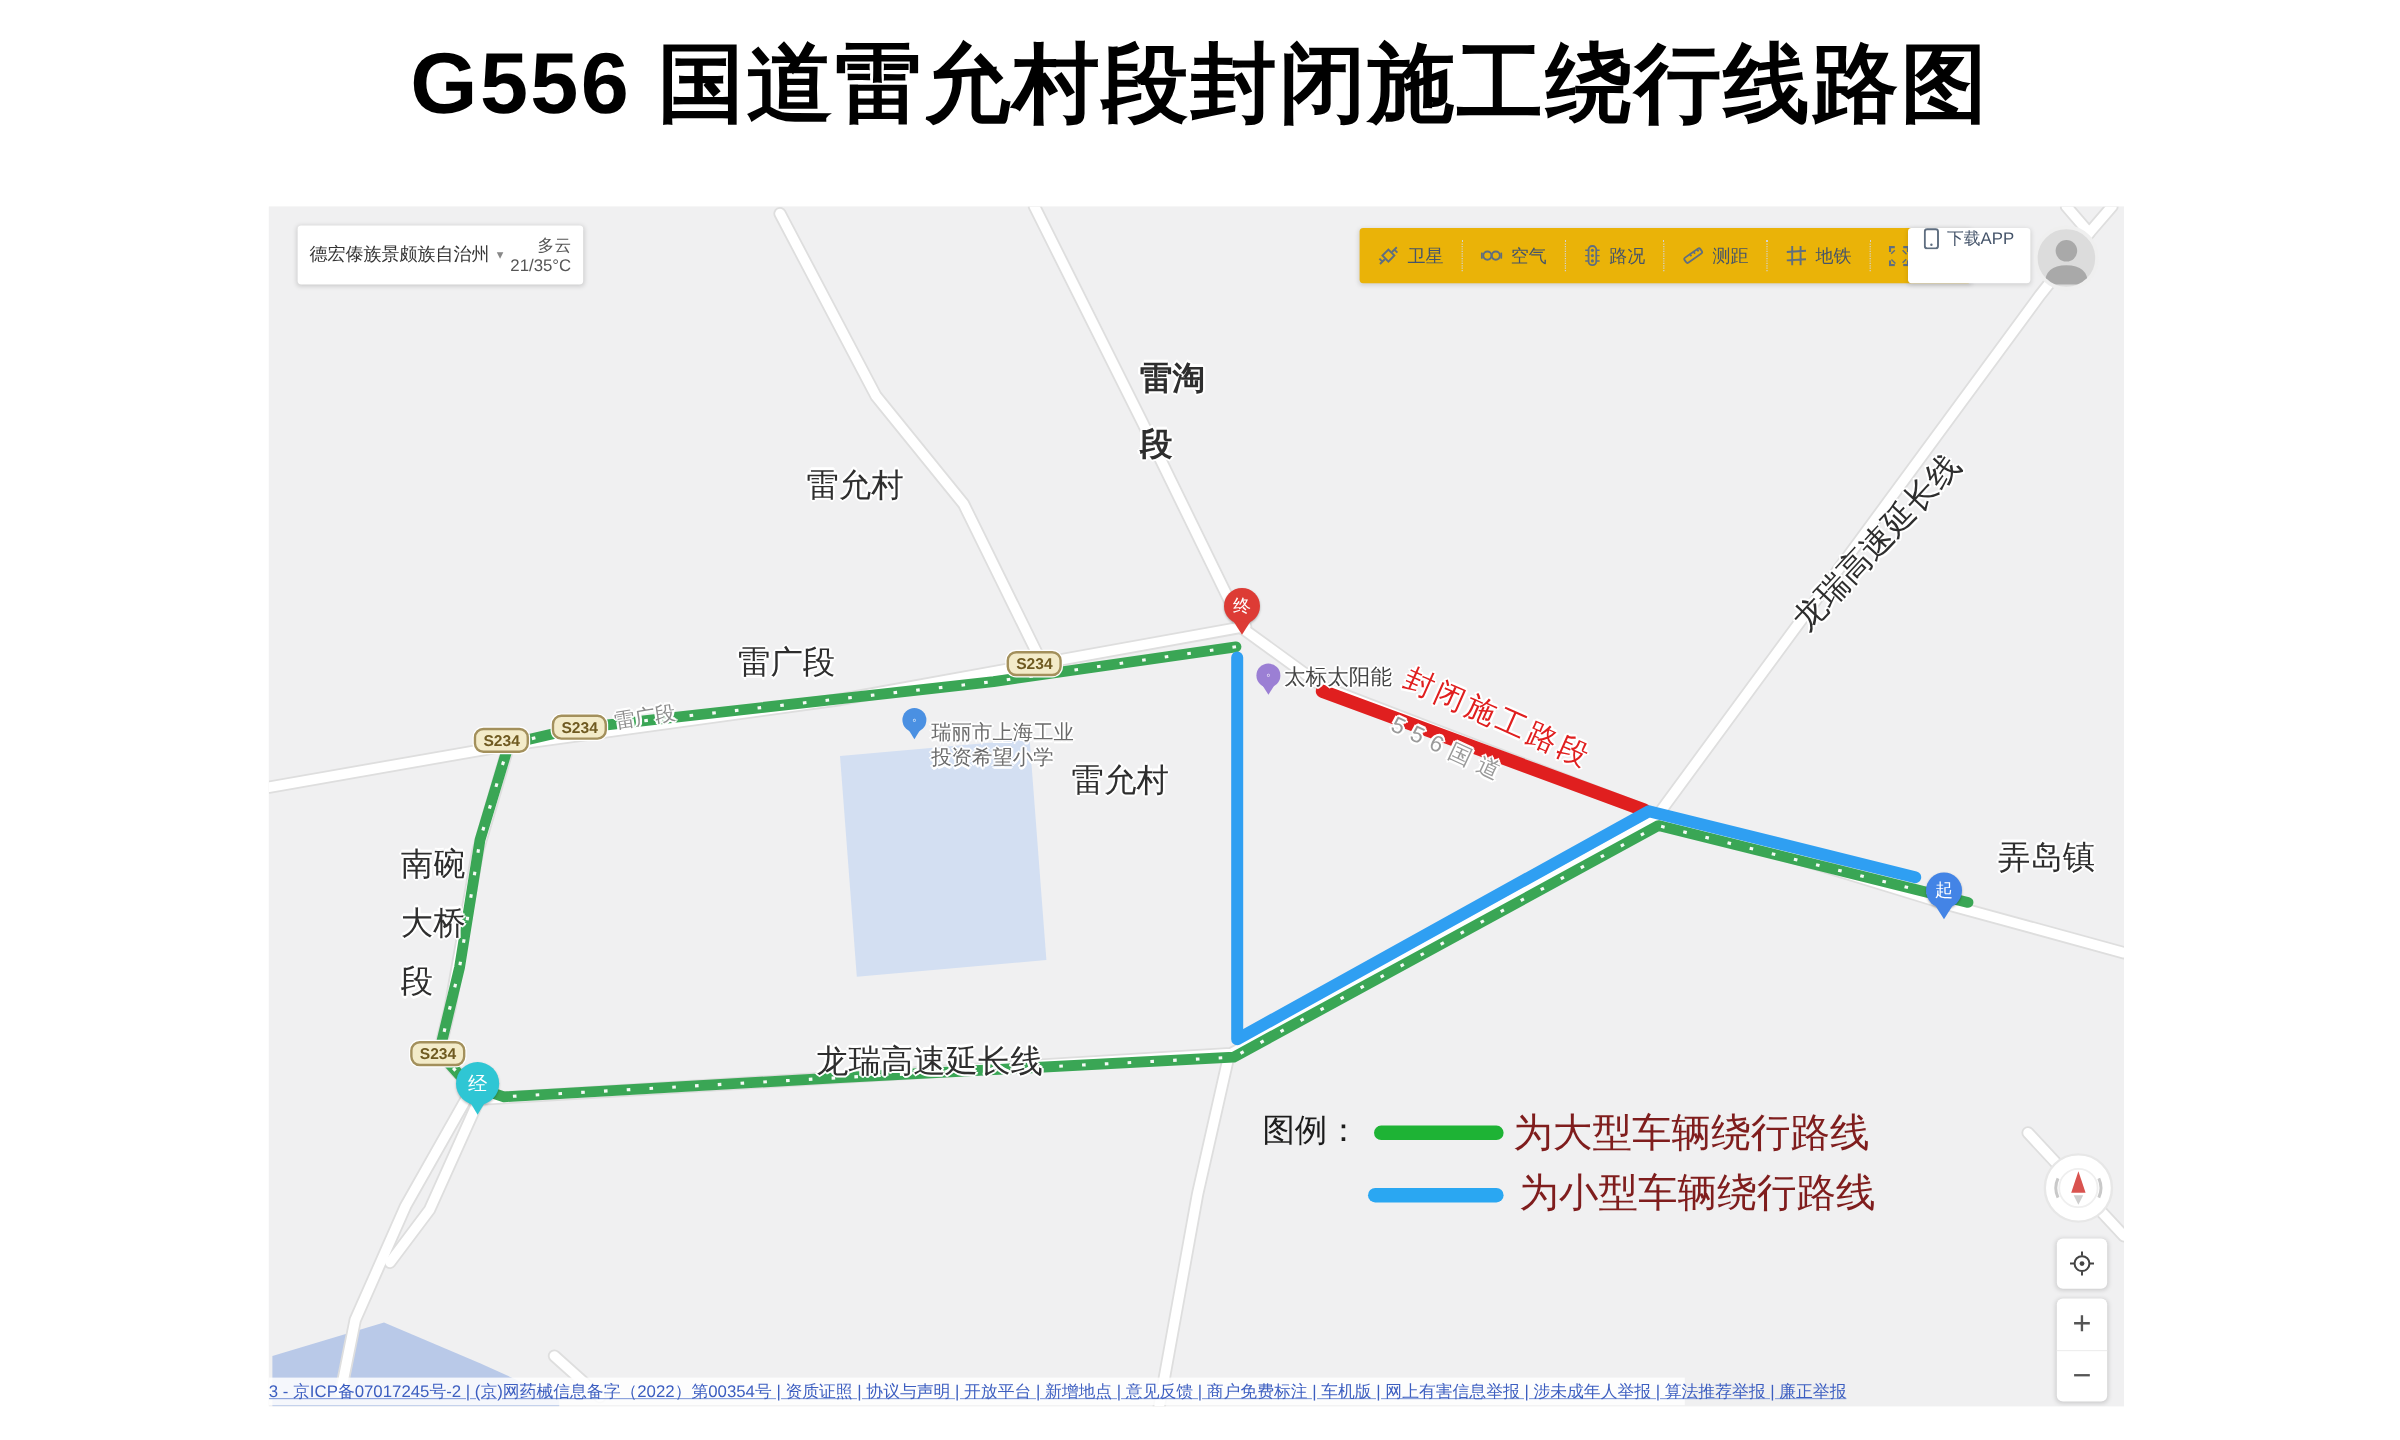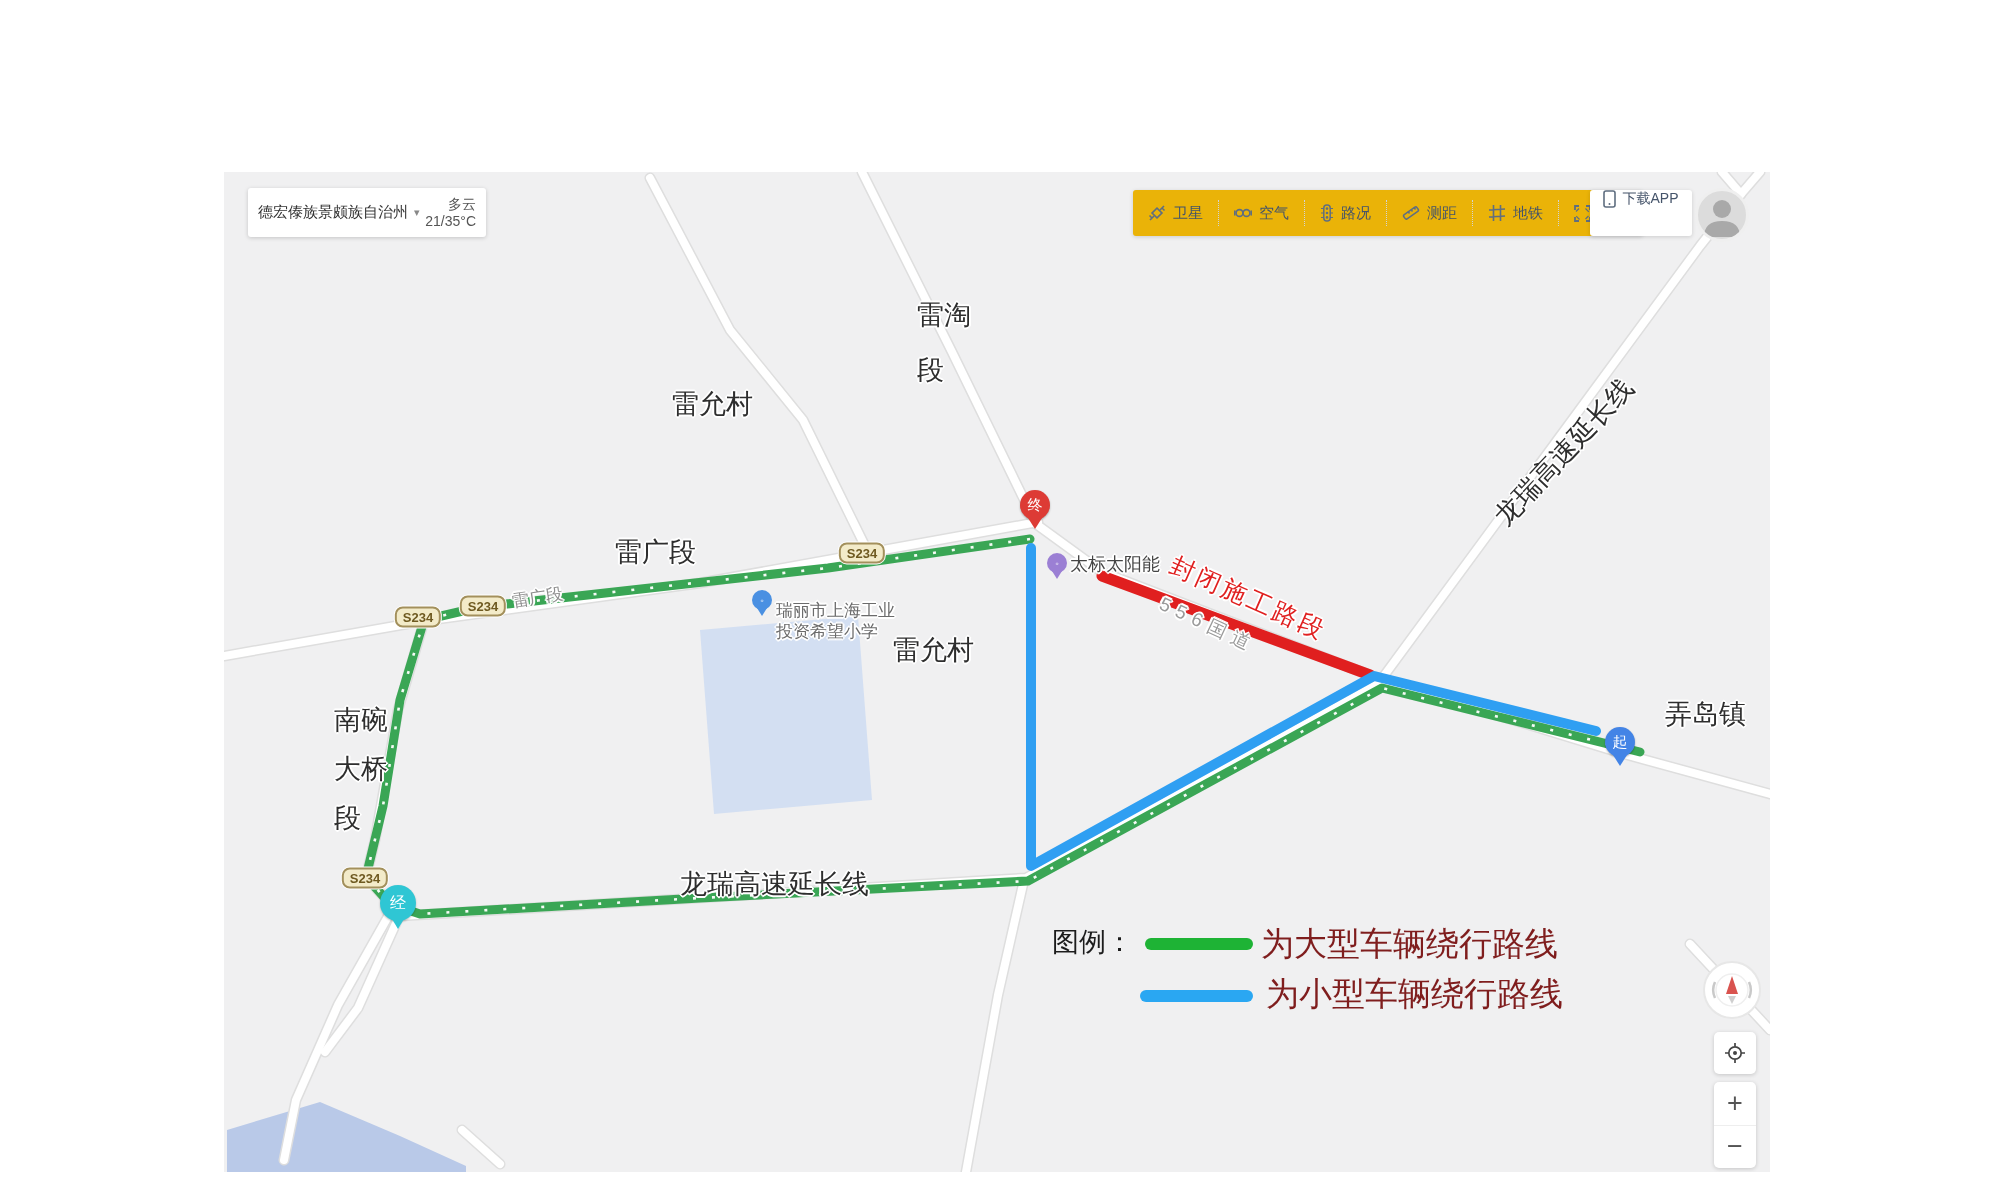--- a/index.html
+++ b/index.html
@@ -83,20 +83,21 @@
   
   .footer-bar { position:absolute; left:0; top:976px; width:1180px; height:23px; background:rgba(255,255,255,.85);
     display:flex; align-items:center; }
   .footer-bar span { font-size:14px; color:#3c5ec0; white-space:nowrap; text-decoration:underline; text-decoration-color:#8ea4dd; }
 </style>
 </head>
 <body>
 
 <div id="stage">
 
+  <div class="page-title">G556 国道雷允村段封闭施工绕行线路图</div>
 
   <div class="map">
 
     <svg class="base" width="1546" height="1000" viewBox="224 172 1546 1000">
 
       <polygon points="227,1130 320,1102 400,1136 466,1166 466,1172 227,1172" fill="#b9c9e8"></polygon>
 
       <polygon points="700,630 858,616 872,800 714,814" fill="#d3dff2"></polygon>
 
       <g stroke="#dedede" stroke-width="11" fill="none" stroke-linecap="round" stroke-linejoin="round">
@@ -134,21 +135,21 @@
       </g>
 
       <path d="M1102,576 L1370,675" stroke="#e01f1f" stroke-width="11" stroke-linecap="round" fill="none"></path>
 
       <path d="M1030,539 L828,568 L480,607 L424,620 L400,700 L383,806 L366,877 L383,896 L402,908 L420,914 L700,898 L1028,881 L1382,688 L1640,752" stroke="#3aa655" stroke-width="9" fill="none" stroke-linecap="round" stroke-linejoin="round"></path>
       <path d="M1030,539 L828,568 L480,607 L424,620 L400,700 L383,806 L366,877 L383,896 L402,908 L420,914 L700,898 L1028,881 L1382,688 L1640,752" stroke="#ffffff" stroke-width="2.6" fill="none" stroke-dasharray="3 16" opacity="0.95"></path>
 
       <path d="M1031,548 L1031,866 L1374,676 L1596,731" stroke="#2f9ff2" stroke-width="10" fill="none" stroke-linecap="round" stroke-linejoin="round"></path>
     </svg>
 
-    <div class="mlabel" style="left:693px; top:116px; line-height:55px;">
+    <div class="mlabel" style="left:726px; top:116px; line-height:55px;font-weight:bold;">
       <span>雷淘</span>
       <span>段</span>
     </div>
     <div class="mlabel" style="left:448px; top:214px;">雷允村</div>
     <div class="mlabel" style="left:391px; top:362px;">雷广段</div>
     <div class="mlabel lab-road-small" style="left:288px; top:414px;">雷广段</div>
     <div class="mlabel" style="left:669px; top:460px;">雷允村</div>
     <div class="mlabel" style="left:110px; top:524px; line-height:49px;">
       <span>南碗</span>
       <span>大桥</span>
@@ -279,15 +280,18 @@
         <circle cx="11" cy="11" r="6.2" stroke="#444" stroke-width="1.7" fill="none"></circle>
         <circle cx="11" cy="11" r="2" fill="#444"></circle>
         <path d="M11 1 L11 4.5 M11 17.5 L11 21 M1 11 L4.5 11 M17.5 11 L21 11" stroke="#444" stroke-width="1.7"></path>
       </svg>
     </div>
     <div class="zoom-stack">
       <div class="zoom-btn">+</div>
       <div class="zoom-btn">−</div>
     </div>
 
+    <div class="footer-bar">
+      <span>3 - 京ICP备07017245号-2 | (京)网药械信息备字（2022）第00354号 | 资质证照 | 协议与声明 | 开放平台 | 新增地点 | 意见反馈 | 商户免费标注 | 车机版 | 网上有害信息举报 | 涉未成年人举报 | 算法推荐举报 | 廉正举报</span>
+    </div>
 
   </div>
 </div>
 
 </body></html>

